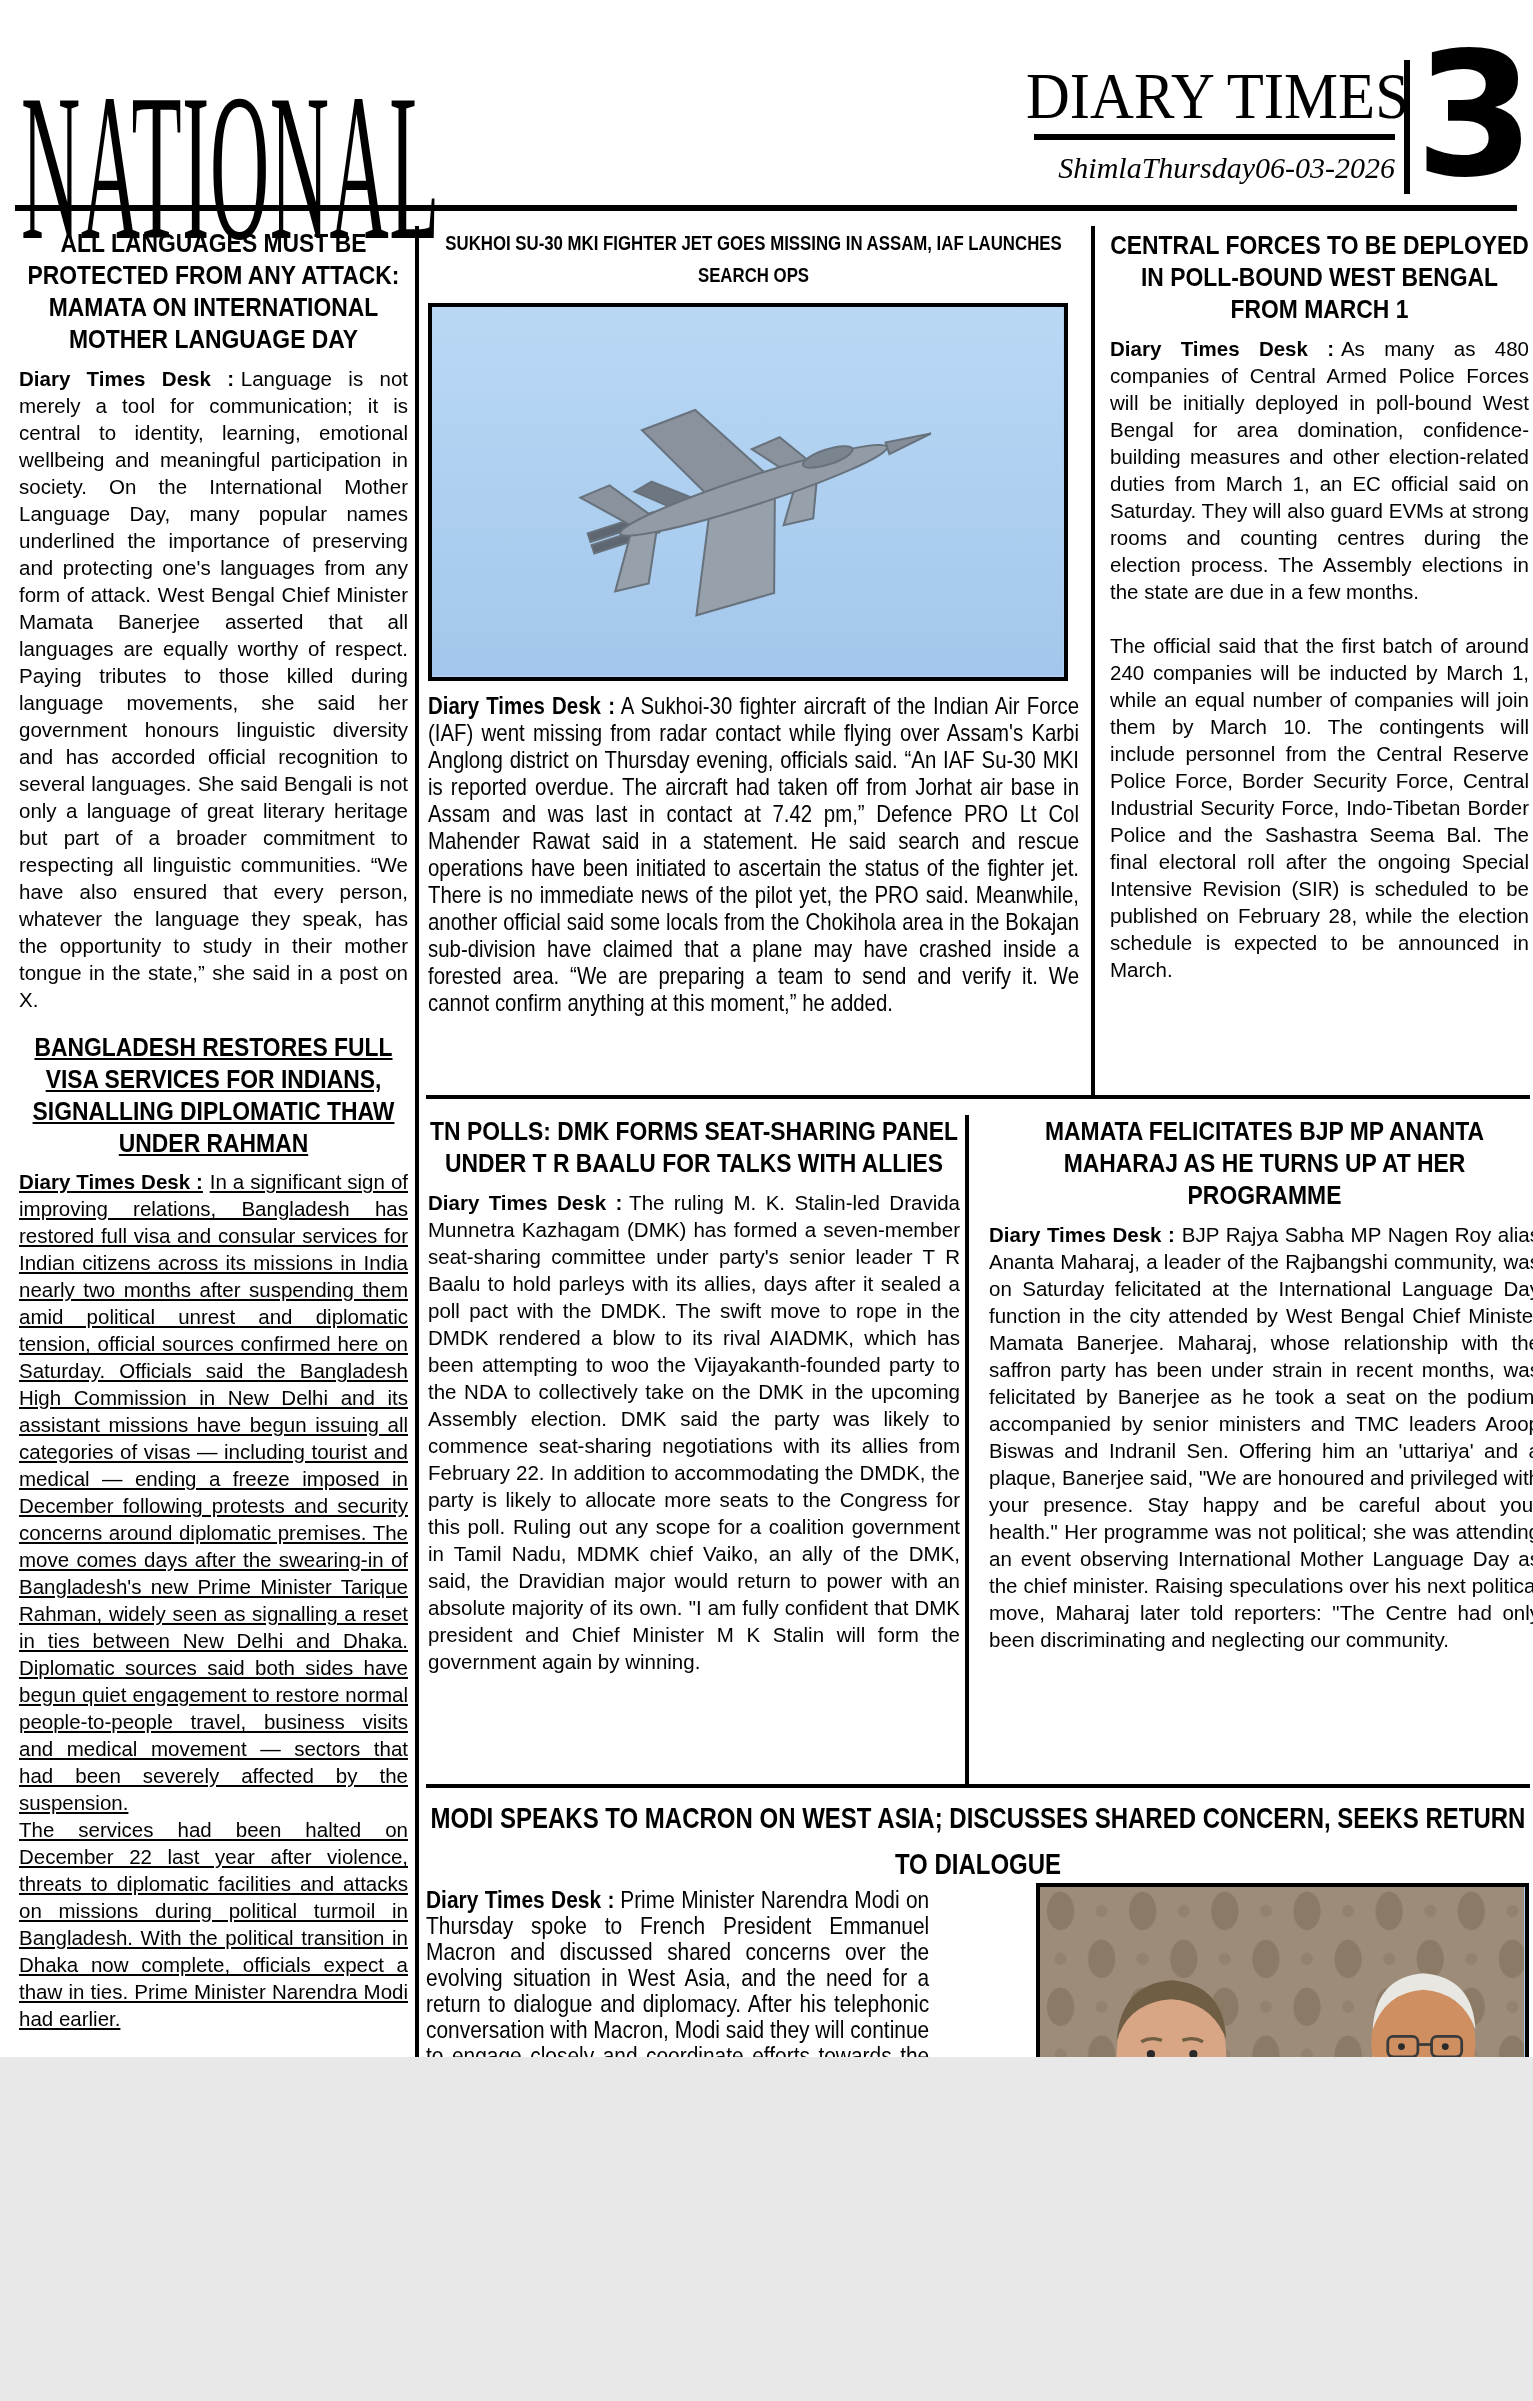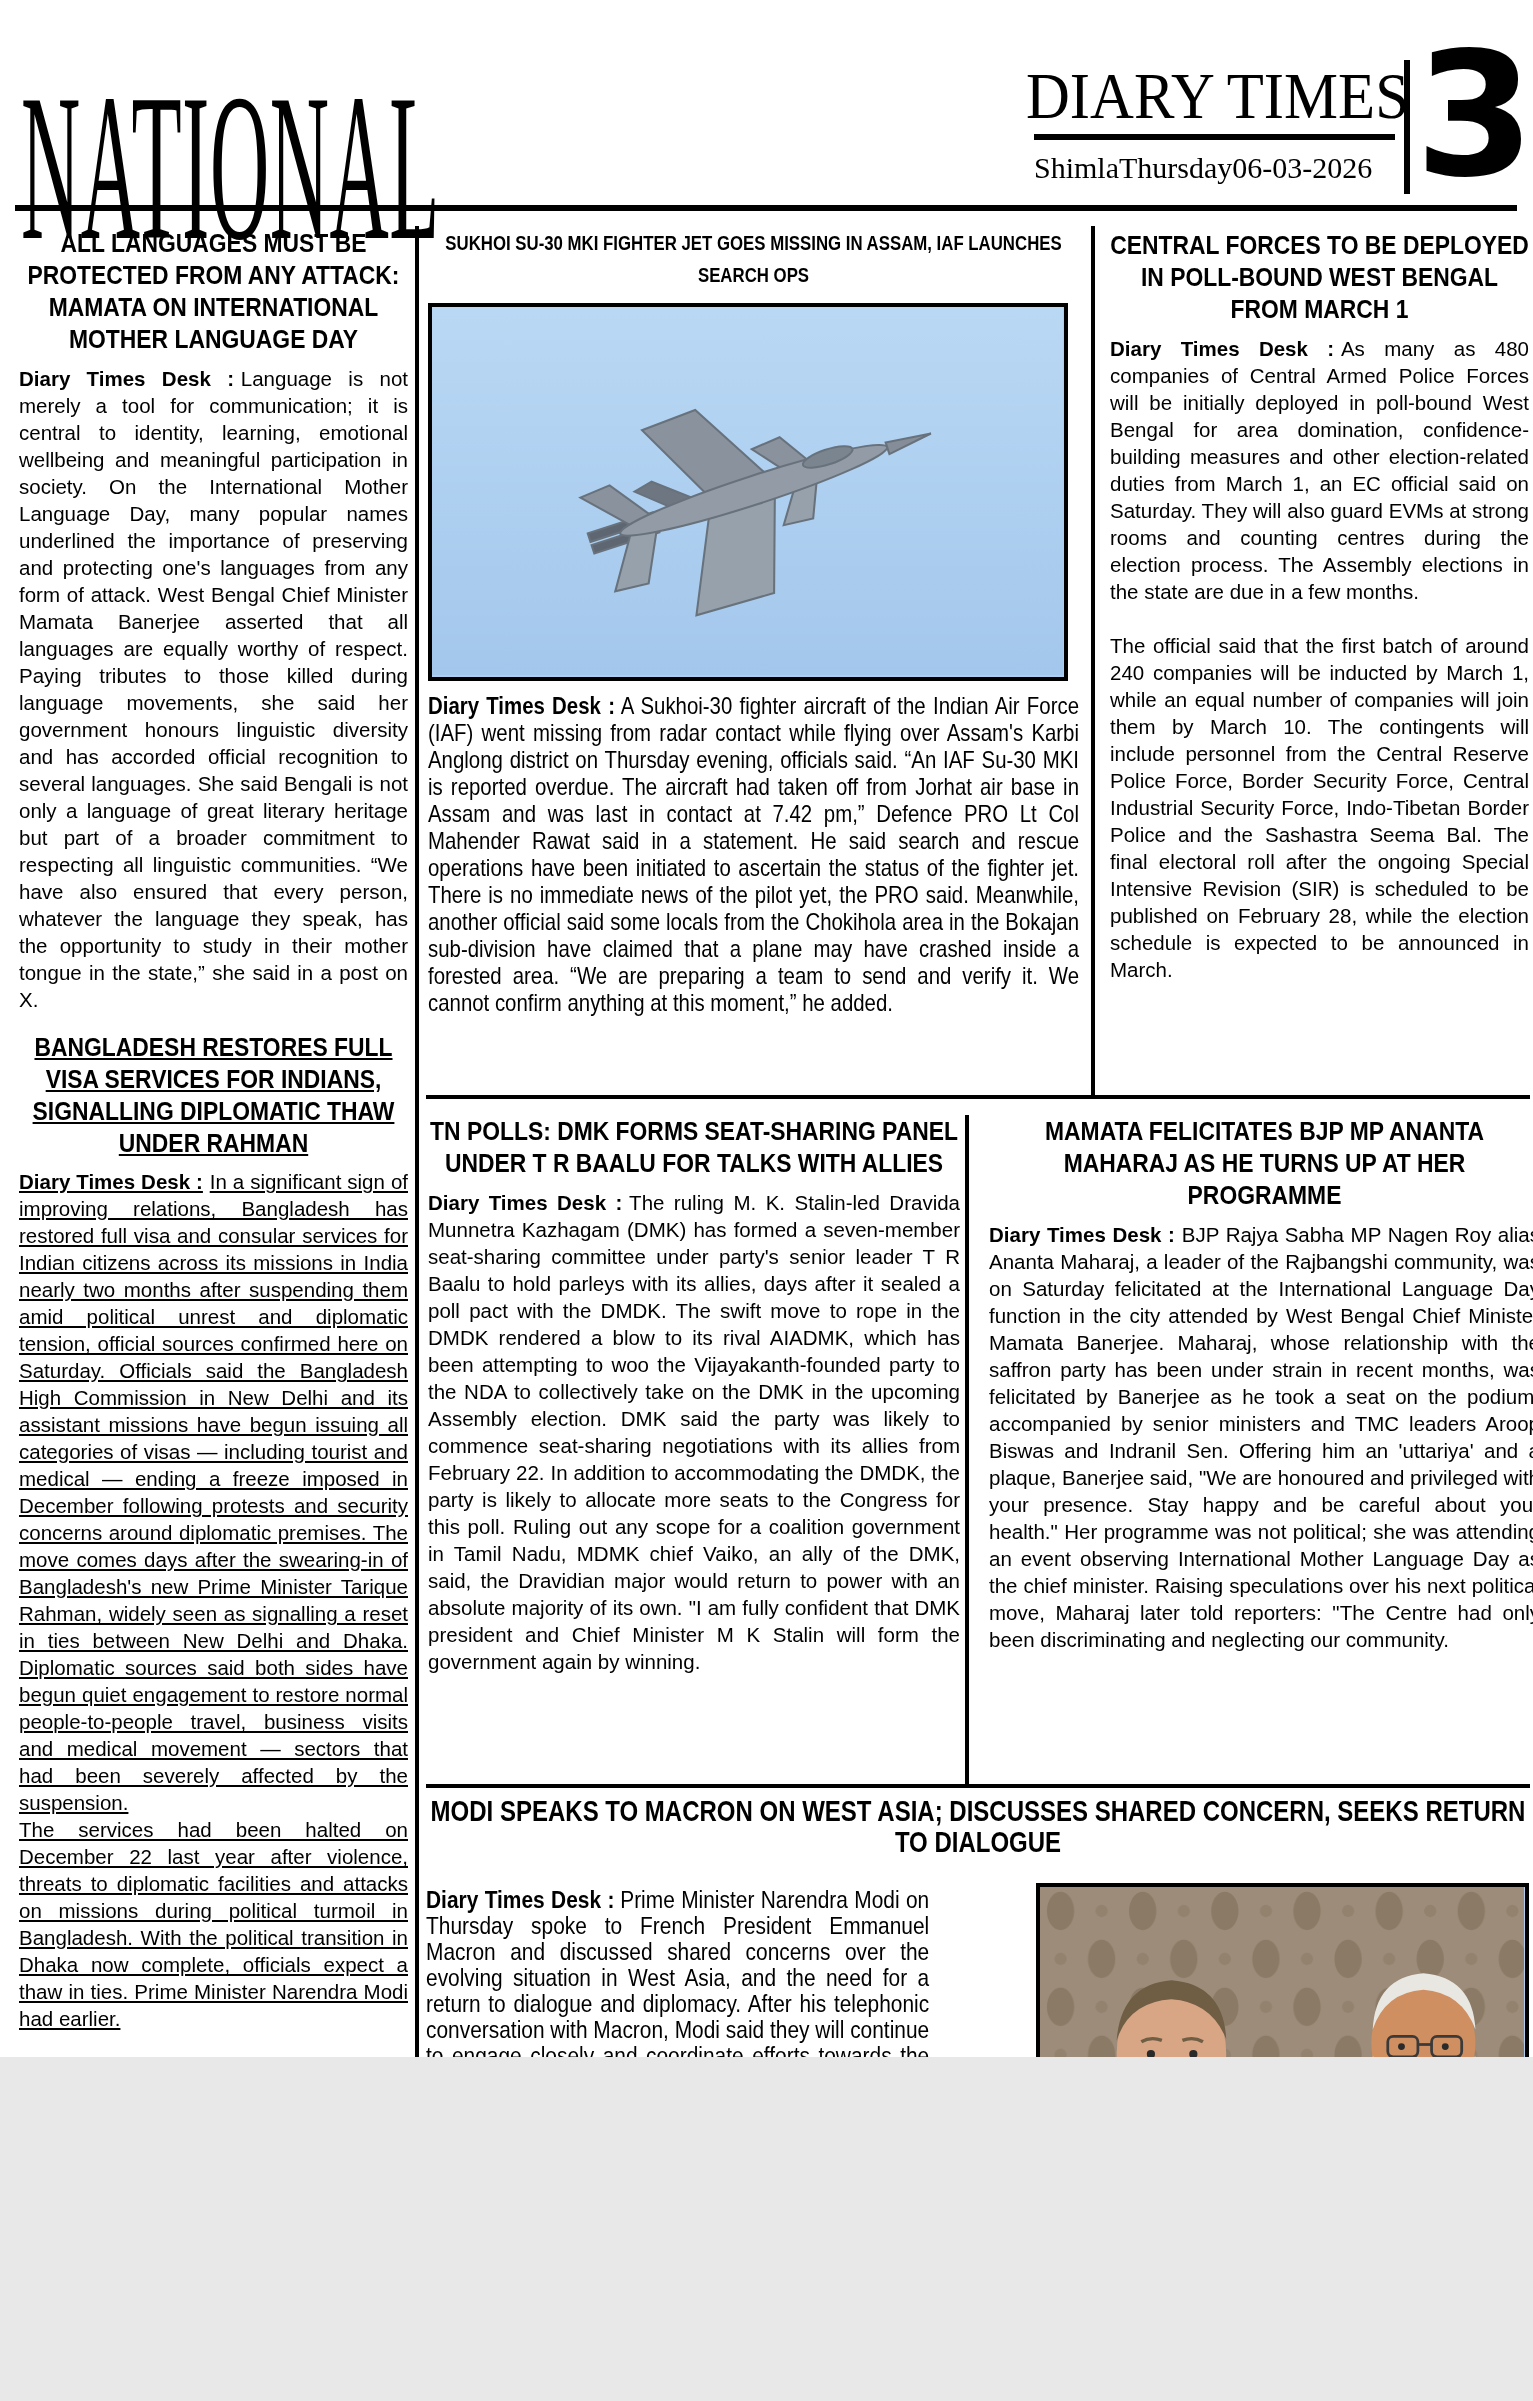--- a/index.html
+++ b/index.html
@@ -9,21 +9,21 @@
   .rule{position:absolute;background:#000;}
   
   .section-title{position:absolute;left:20.5px;top:63px;font-family:"Liberation Serif",serif;
         font-size:205px;line-height:1;font-weight:400;transform:scale(0.40,1.02);
         transform-origin:0 0;white-space:nowrap;letter-spacing:1.4px;}
   .brand{position:absolute;left:1026px;top:63px;width:373px;text-align:center;
         font-family:"Liberation Serif",serif;font-size:66px;line-height:1;white-space:nowrap;
         transform:scaleX(0.92);transform-origin:0 0;}
   .brand-rule{left:1034px;top:134px;width:361px;height:5.5px;}
   .dateline{position:absolute;left:1034px;top:151px;width:361px;display:flex;
-        justify-content:flex-start;font-family:"Liberation Serif",serif;
+        justify-content:flex-end;font-family:"Liberation Serif",serif;font-style:italic;
         font-size:30px;}
   .mast-vbar{left:1404px;top:60px;width:6.2px;height:134px;}
   .page-num{position:absolute;left:1415px;top:31px;width:116px;text-align:center;
         font-family:"DejaVu Sans",sans-serif;font-weight:700;font-size:172px;line-height:170px;}
   .header-rule{left:15px;top:205px;width:1502px;height:5.5px;}
   
   .hl{font-weight:700;text-align:center;font-size:26px;line-height:32px;margin:0;}
   .narrow-h{transform:scaleX(0.88);transform-origin:0 0;width:113.64%;}
   .narrow-h80{transform:scaleX(0.80);transform-origin:0 0;width:125%;}
   .narrow{transform:scaleX(0.85);transform-origin:0 0;width:117.65%;}
@@ -37,21 +37,21 @@
   #art-bangladesh{margin-top:18px;text-decoration:underline;}
   #sukhoi-block{left:428px;top:227px;width:651px;}
   .photo-frame{box-sizing:border-box;border:4.8px solid #000;background:#aecdef;}
   #sukhoi-photo{margin-top:12.3px;width:640px;height:378px;}
   #sukhoi-body{margin-top:11px;}
   #central-block{left:1110px;top:229px;width:419px;}
   #central-p2{margin-top:27px;}
   #tn-block{left:428px;top:1115px;width:532px;}
   #mamata-block{left:977px;top:1115px;width:551px;margin-left:12px;}
   #modi-block{left:426px;top:1795px;width:1104px;}
-  #modi-hl{font-size:30px;line-height:31px;}
+  #modi-hl{font-size:30px;line-height:46px;}
   #modi-body{position:absolute;left:0;top:92px;width:592px;font-size:24.6px;line-height:26px;}
   #modi-photo{position:absolute;left:610px;top:88px;width:493px;height:487px;}
   
   #v1{left:415px;top:226px;width:4.1px;height:2154px;}
   #v2{left:1091px;top:226px;width:4.1px;height:870px;}
   #v3{left:965px;top:1115px;width:4.1px;height:669px;}
   #h1rule{left:426px;top:1095px;width:1104px;height:4.1px;}
   #h2rule{left:426px;top:1784px;width:1104px;height:4.1px;}
   #bottomruleA{left:17px;top:2380px;width:660px;height:11px;}
   #bottomruleB{left:677px;top:2386px;width:852px;height:5.5px;}

